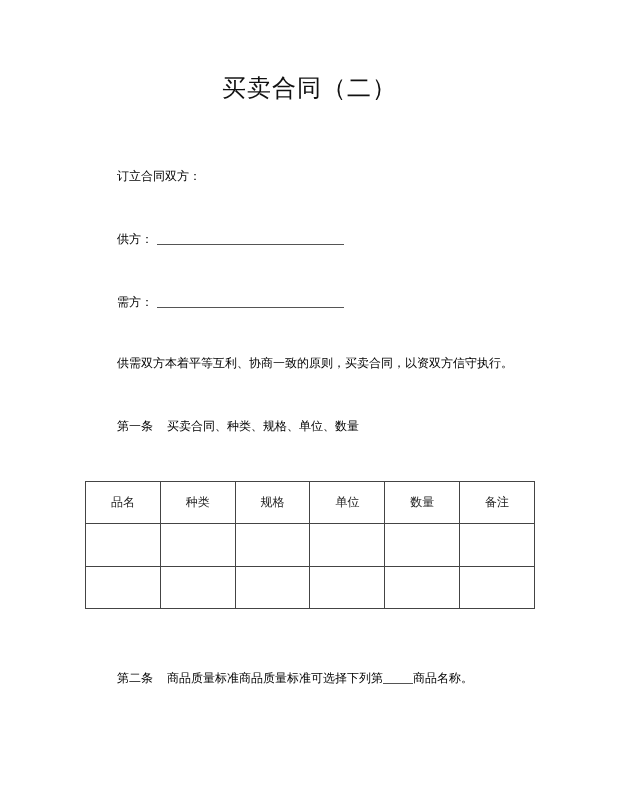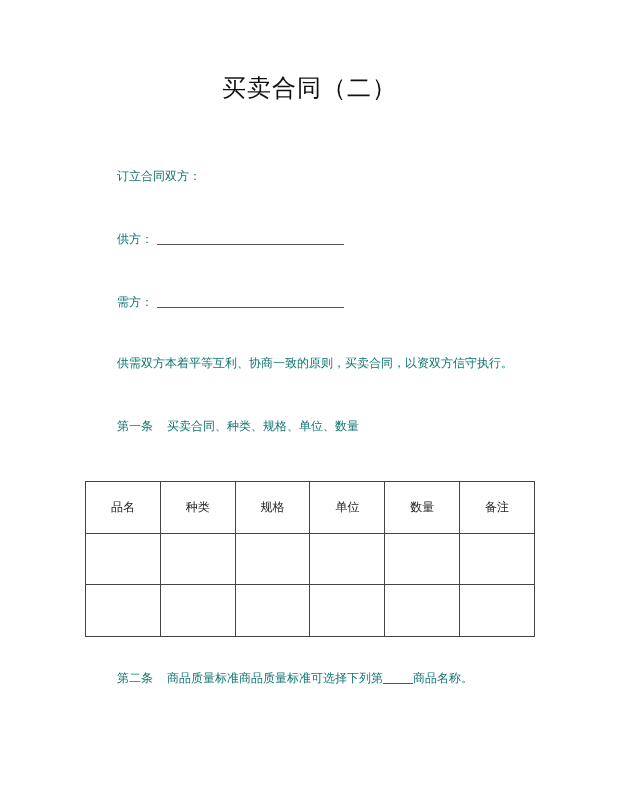--- a/index.html
+++ b/index.html
@@ -1,24 +1,24 @@
 <!DOCTYPE html>
 <html><head>
   <meta charset="utf-8">
   <style>
     html, body { margin: 0; padding: 0; background: #ffffff; }
     body { width: 619px; height: 800px; position: relative; overflow: hidden;
            font-family: "DejaVu Sans", "Liberation Sans", sans-serif; color: #222; }
     .title { position: absolute; left: 0; width: 619px; top: 72px; text-align: center;
              font-family: "DejaVu Serif", "Liberation Serif", serif; font-size: 24px; color: #111; letter-spacing: 1px; }
-    .line { position: absolute; left: 117px; font-size: 12px; color: #0f766e; white-space: nowrap; }
+    .line { position: absolute; left: 117px; font-size: 12px; color: #000000; white-space: nowrap; }
     .blank { display: inline-block; width: 187px; border-bottom: 1.2px solid #555; height: 12px; vertical-align: -2px; margin-left: 4px; }
     .blank-short { display: inline-block; width: 30px; border-bottom: 1px solid #555; height: 11px; vertical-align: -2px; }
     .gap { display: inline-block; width: 14px; }
-    table { position: absolute; left: 85px; top: 481px; width: 450px; height: 156px;
+    table { position: absolute; left: 85px; top: 481px; width: 450px; height: 128px;
             border-collapse: collapse; table-layout: fixed; }
     td { border: 1.3px solid #444; text-align: center; font-size: 12px; color: #222; padding: 0; }
     tr { height: 42px; }
   </style>
 </head>
 <body>
 
 <div class="title">买卖合同（二）</div>
 
 <div class="line" style="top:168px;">订立合同双方：</div>

